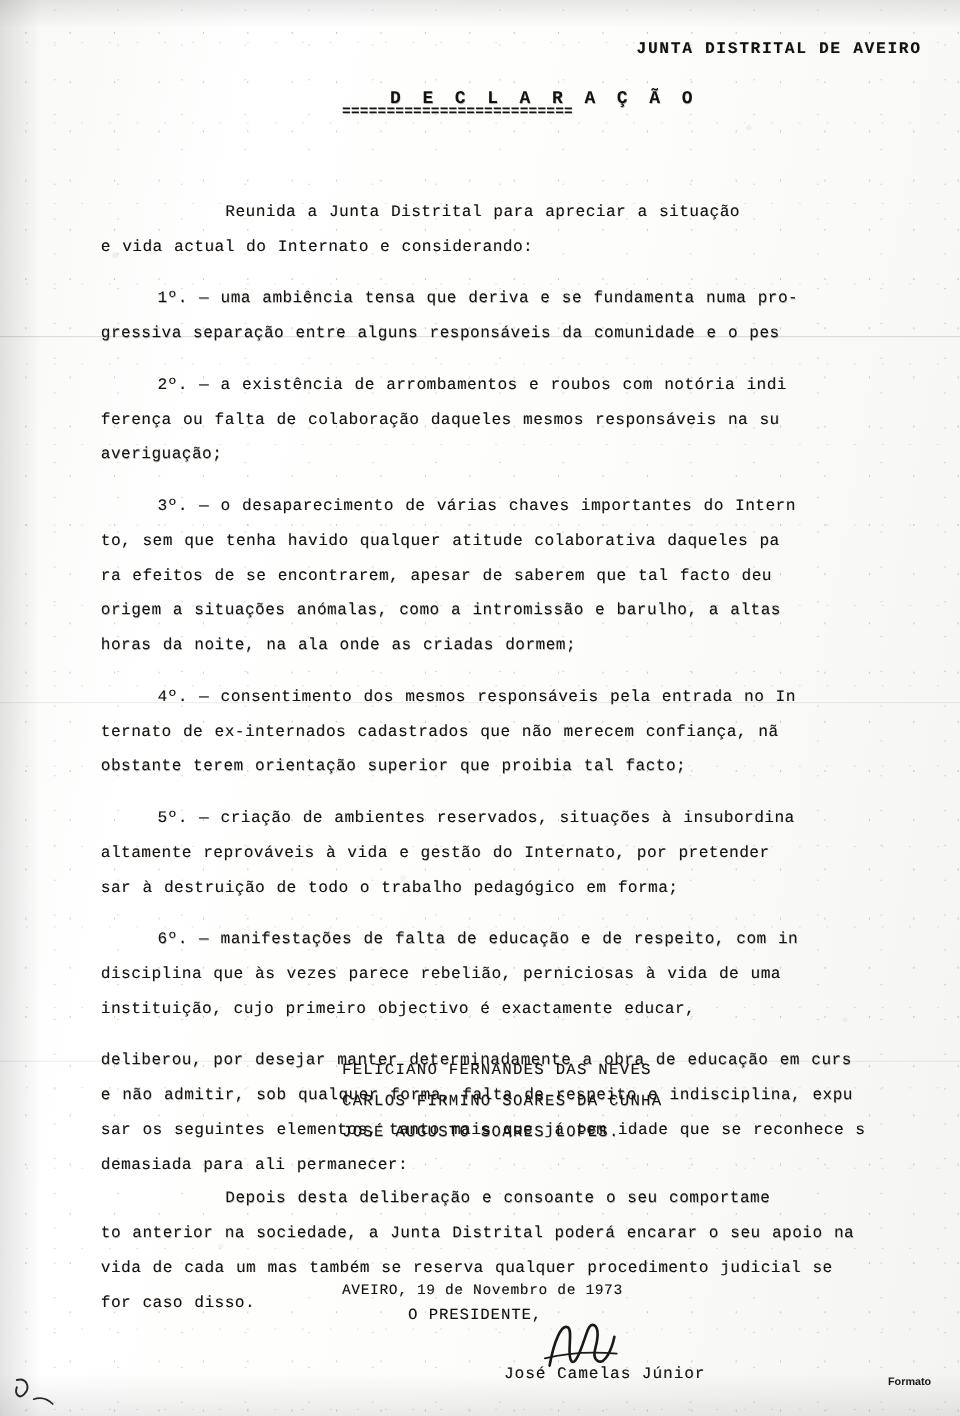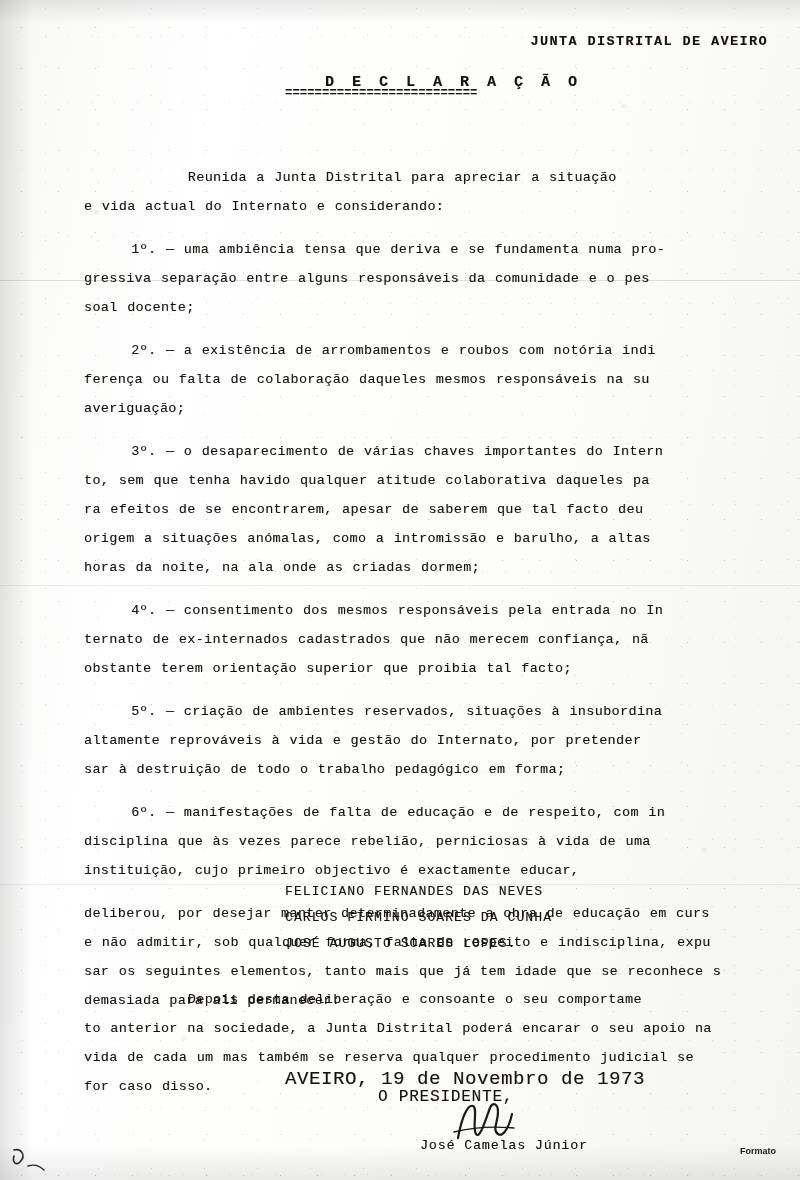--- a/index.html
+++ b/index.html
@@ -140,30 +140,29 @@
     top: 985px;
     left: 84px;
     width: 700px;
   }
 
   
   #place-date {
     position: absolute;
     top: 1068px;
     left: 285px;
-    font-size: 19px;
+    font-size: 12px;
     letter-spacing: .6px;
   }
   #president-label {
     position: absolute;
     top: 1088px;
     left: 340px;
-    font-size: 16px;
+    font-size: 13px;
     letter-spacing: .8px;
-    margin-left: 38px;
   }
   #signature-mark {
     position: absolute;
     top: 1098px;
     left: 452px;
     width: 64px;
     height: 44px;
   }
   #signer-name {
     position: absolute;
@@ -211,21 +210,21 @@
 
   <div id="doc-title-wrap">
     <div id="doc-title" class="typed">D E C L A R A Ç Ã O</div>
     <div id="doc-title-rule" class="typed">==========================</div>
   </div>
 
   <div id="body-block">
 
     <p class="para typed"><span class="ln">           Reunida a Junta Distrital para apreciar a situação</span><span class="ln">e vida actual do Internato e considerando:</span></p>
 
-    <p class="para typed"><span class="ln">     1º. — uma ambiência tensa que deriva e se fundamenta numa pro-</span><span class="ln">gressiva separação entre alguns responsáveis da comunidade e o pes</span><span class="ln">soal docente;</span></p>
+    <p class="para typed"><span class="ln">     1º. — uma ambiência tensa que deriva e se fundamenta numa pro-</span><span class="ln">gressiva separação entre alguns responsáveis da comunidade e o pes</span></p>
 
     <p class="para typed"><span class="ln">     2º. — a existência de arrombamentos e roubos com notória indi</span><span class="ln">ferença ou falta de colaboração daqueles mesmos responsáveis na su</span><span class="ln">averiguação;</span></p>
 
     <p class="para typed"><span class="ln">     3º. — o desaparecimento de várias chaves importantes do Intern</span><span class="ln">to, sem que tenha havido qualquer atitude colaborativa daqueles pa</span><span class="ln">ra efeitos de se encontrarem, apesar de saberem que tal facto deu</span><span class="ln">origem a situações anómalas, como a intromissão e barulho, a altas</span><span class="ln">horas da noite, na ala onde as criadas dormem;</span></p>
 
     <p class="para typed"><span class="ln">     4º. — consentimento dos mesmos responsáveis pela entrada no In</span><span class="ln">ternato de ex-internados cadastrados que não merecem confiança, nã</span><span class="ln">obstante terem orientação superior que proibia tal facto;</span></p>
 
     <p class="para typed"><span class="ln">     5º. — criação de ambientes reservados, situações à insubordina</span><span class="ln">altamente reprováveis à vida e gestão do Internato, por pretender</span><span class="ln">sar à destruição de todo o trabalho pedagógico em forma;</span></p>
 
     <p class="para typed"><span class="ln">     6º. — manifestações de falta de educação e de respeito, com in</span><span class="ln">disciplina que às vezes parece rebelião, perniciosas à vida de uma</span><span class="ln">instituição, cujo primeiro objectivo é exactamente educar,</span></p>

